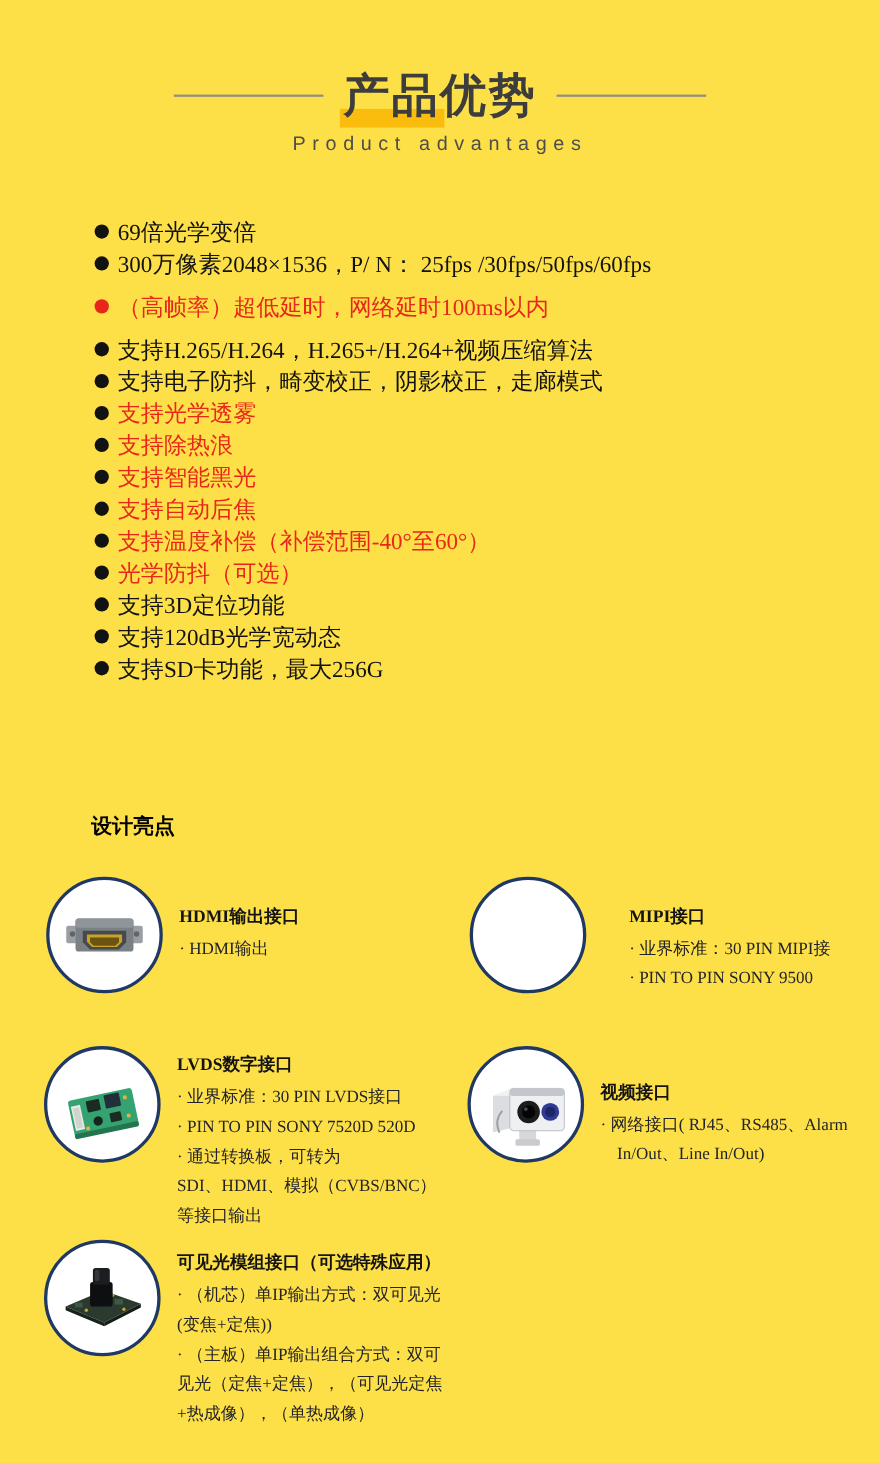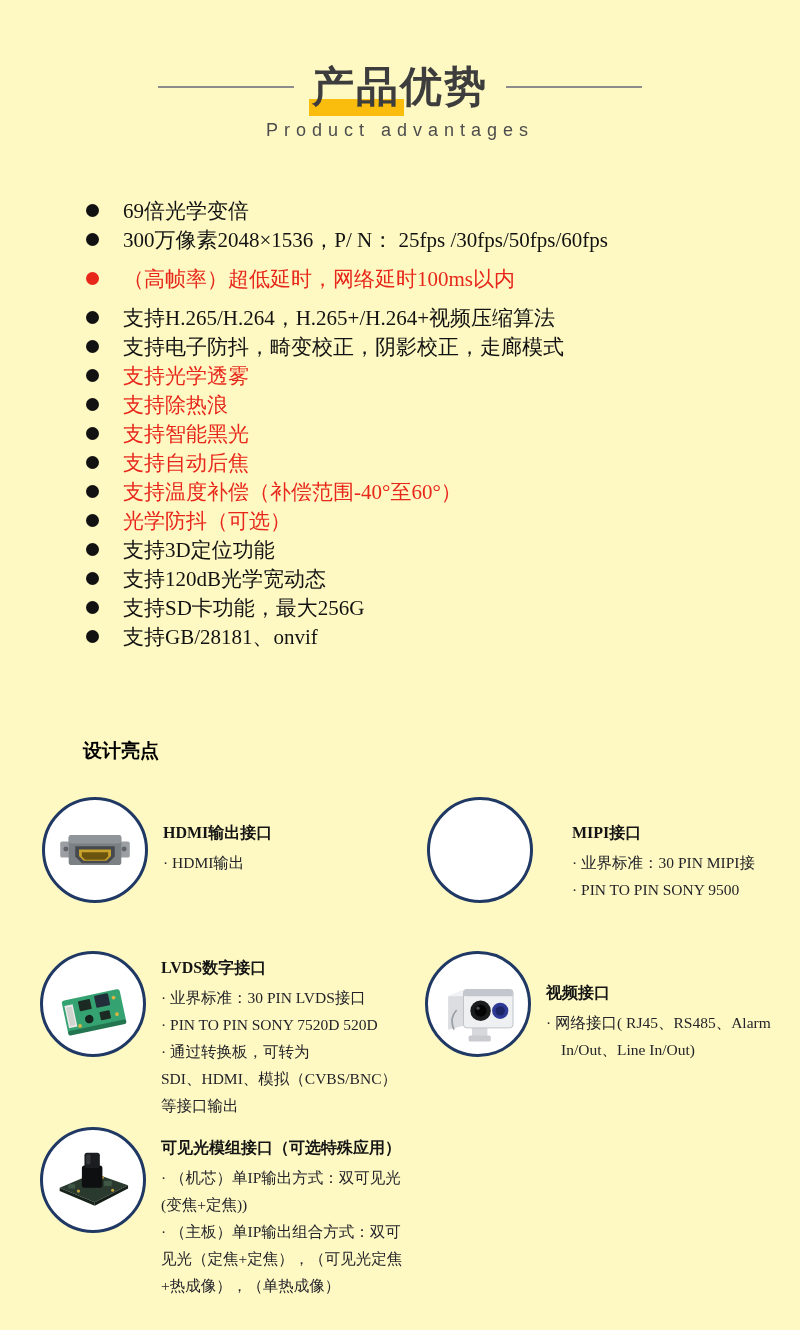--- a/index.html
+++ b/index.html
@@ -2,41 +2,41 @@
 <html style="--accent-red: #e8271b; --highlight-yellow: #fbbd0d; --circle-border: #1f3864;"><head>
 <meta charset="utf-8">
 <style>
   :root{
     --accent-red:#e8271b;
     --highlight-yellow:#fbbd0d;
     --circle-border:#1f3864;
   }
   *{box-sizing:border-box;}
   html,body{margin:0;padding:0;background:#fff;}
-  .page{position:relative;width:800px;height:1330px;background:#fef9c3;overflow:hidden;
+  .page{position:relative;width:800px;height:1330px;background:#fde047;overflow:hidden;
         font-family:"Liberation Serif","DejaVu Serif",serif;color:#121212;}
 
   
   .header{position:absolute;top:64px;left:0;width:100%;}
   .title-row{display:flex;justify-content:center;align-items:center;gap:18px;}
   .hline{width:136px;height:2px;background:#8c8c8c;}
   .title{position:relative;margin:0;font-family:"Liberation Sans","DejaVu Sans",sans-serif;
          font-weight:bold;font-size:42px;line-height:1.1;color:#3d3d3d;letter-spacing:2px;}
   .title .hl{position:absolute;left:-3px;bottom:-6px;width:54%;height:17px;
              background:var(--highlight-yellow);z-index:0;}
   .title .title-text{position:relative;z-index:1;}
   .subtitle{margin-top:10px;text-align:center;font-family:"Liberation Sans","DejaVu Sans",sans-serif;
             font-size:18px;letter-spacing:6px;color:#4d4d4d;}
 
   
   .features{position:absolute;left:86px;top:196px;margin:0;padding:0;list-style:none;}
   .feat{display:flex;align-items:center;height:29px;}
   .feat.sp{margin:10px 0;}
   .dot{width:13px;height:13px;border-radius:50%;background:#121212;flex:0 0 13px;}
-  .ftext{margin-left:24px;font-size:21px;color:#121212;white-space:nowrap;}
+  .ftext{margin-left:8px;font-size:21px;color:#121212;white-space:nowrap;}
   .feat.red-text .ftext{color:var(--accent-red);}
   .feat.red-dot .dot{background:var(--accent-red);}
 
   
   .design-heading{position:absolute;left:83px;top:738px;margin:0;
                   font-family:"Liberation Sans","DejaVu Sans",sans-serif;
                   font-size:19px;font-weight:bold;color:#000;}
   .card{position:absolute;display:flex;}
   .card-hdmi{left:42px;top:797px;}
   .card-mipi{left:427px;top:797px;gap:24px;}
@@ -125,24 +125,20 @@
         <span class="ftext">支持3D定位功能</span>
       </li>
     <li class="feat">
         <span class="dot"></span>
         <span class="ftext">支持120dB光学宽动态</span>
       </li>
     <li class="feat">
         <span class="dot"></span>
         <span class="ftext">支持SD卡功能，最大256G</span>
       </li>
-    <li class="feat">
-        <span class="dot"></span>
-        <span class="ftext">支持GB/28181、onvif</span>
-      </li>
   </ul>
 
   <h2 class="design-heading">设计亮点</h2>
 
   <div class="card card-hdmi">
     <div class="circle">
       <svg viewBox="0 0 100 100">
         <rect x="13" y="41" width="12" height="17" rx="2" fill="#9b9fa3"></rect>
         <circle cx="19" cy="49" r="2.6" fill="#60646a"></circle>
         <rect x="75" y="41" width="12" height="17" rx="2" fill="#9b9fa3"></rect>

